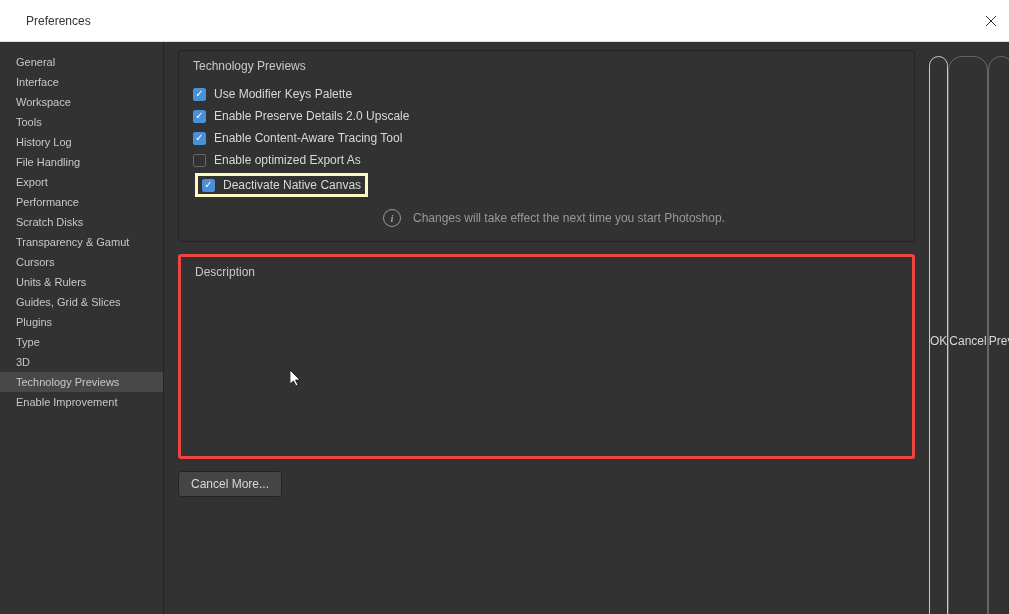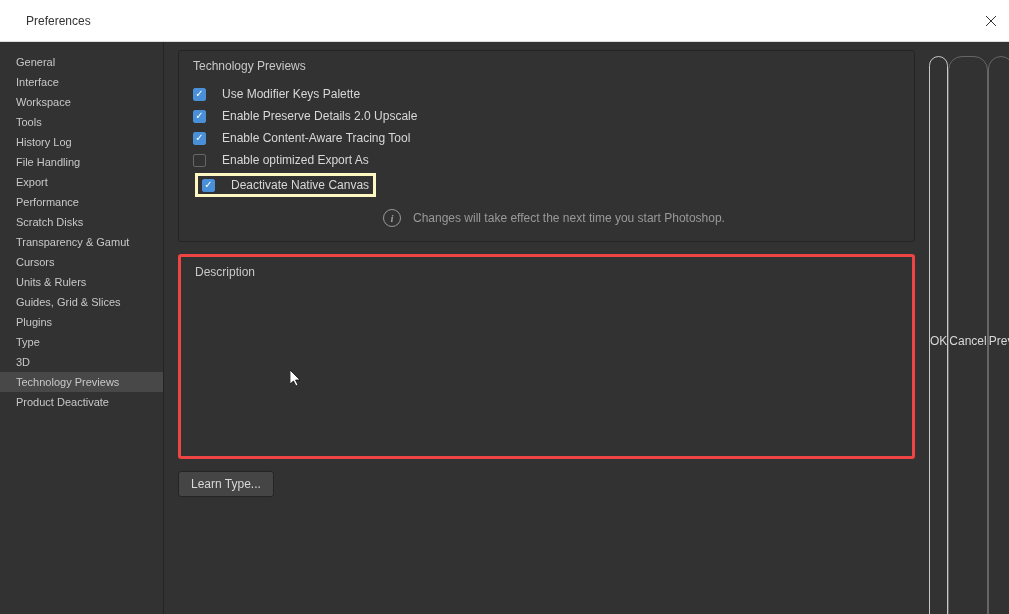--- a/index.html
+++ b/index.html
@@ -77,21 +77,21 @@
       font-size: 12px;
       color: #c8c8c8;
       position: relative;
       top: -4px;
       margin-bottom: 6px;
     }
     .checkbox-row {
       display: flex;
       align-items: center;
       padding: 4px 0;
-      gap: 16px;
+      gap: 8px;
     }
     .checkbox-row.highlighted {
       border: 3px solid #fef9c3;
       padding: 2px 4px;
       margin: 2px 2px;
       display: inline-flex;
     }
     .checkbox {
       width: 13px;
       height: 13px;
@@ -216,21 +216,21 @@
       <div class="sidebar-item"><span>Performance</span></div>
       <div class="sidebar-item"><span>Scratch Disks</span></div>
       <div class="sidebar-item"><span>Transparency &amp; Gamut</span></div>
       <div class="sidebar-item"><span>Cursors</span></div>
       <div class="sidebar-item"><span>Units &amp; Rulers</span></div>
       <div class="sidebar-item"><span>Guides, Grid &amp; Slices</span></div>
       <div class="sidebar-item"><span>Plugins</span></div>
       <div class="sidebar-item"><span>Type</span></div>
       <div class="sidebar-item"><span>3D</span></div>
       <div class="sidebar-item selected"><span>Technology Previews</span></div>
-      <div class="sidebar-item"><span>Product Deactivate</span></div>
+      <div class="sidebar-item"><span>Enable Improvement</span></div>
     </div>
 
   <div class="content">
     <div class="section-group">
       <div class="section-header">Technology Previews</div>
       <div id="checkbox-list"><div class="checkbox-row">
             <div class="checkbox checked"></div>
             <span class="checkbox-label">Use Modifier Keys Palette</span>
           </div><div class="checkbox-row">
             <div class="checkbox checked"></div>
@@ -249,21 +249,21 @@
         <div class="info-icon">i</div>
         <div class="info-text">Changes will take effect the next time you start Photoshop.</div>
       </div>
     </div>
 
     <div class="description-box">
       <div class="description-header">Description</div>
     </div>
 
     <button class="learn-more-btn">
-      <span>Learn Type...</span>
+      <span>Cancel More...</span>
     </button>
   </div>
 
   <div class="right-buttons">
     <button class="pill-btn">
       <span>OK</span>
     </button>
     <button class="pill-btn secondary">
       <span>Cancel</span>
     </button>

